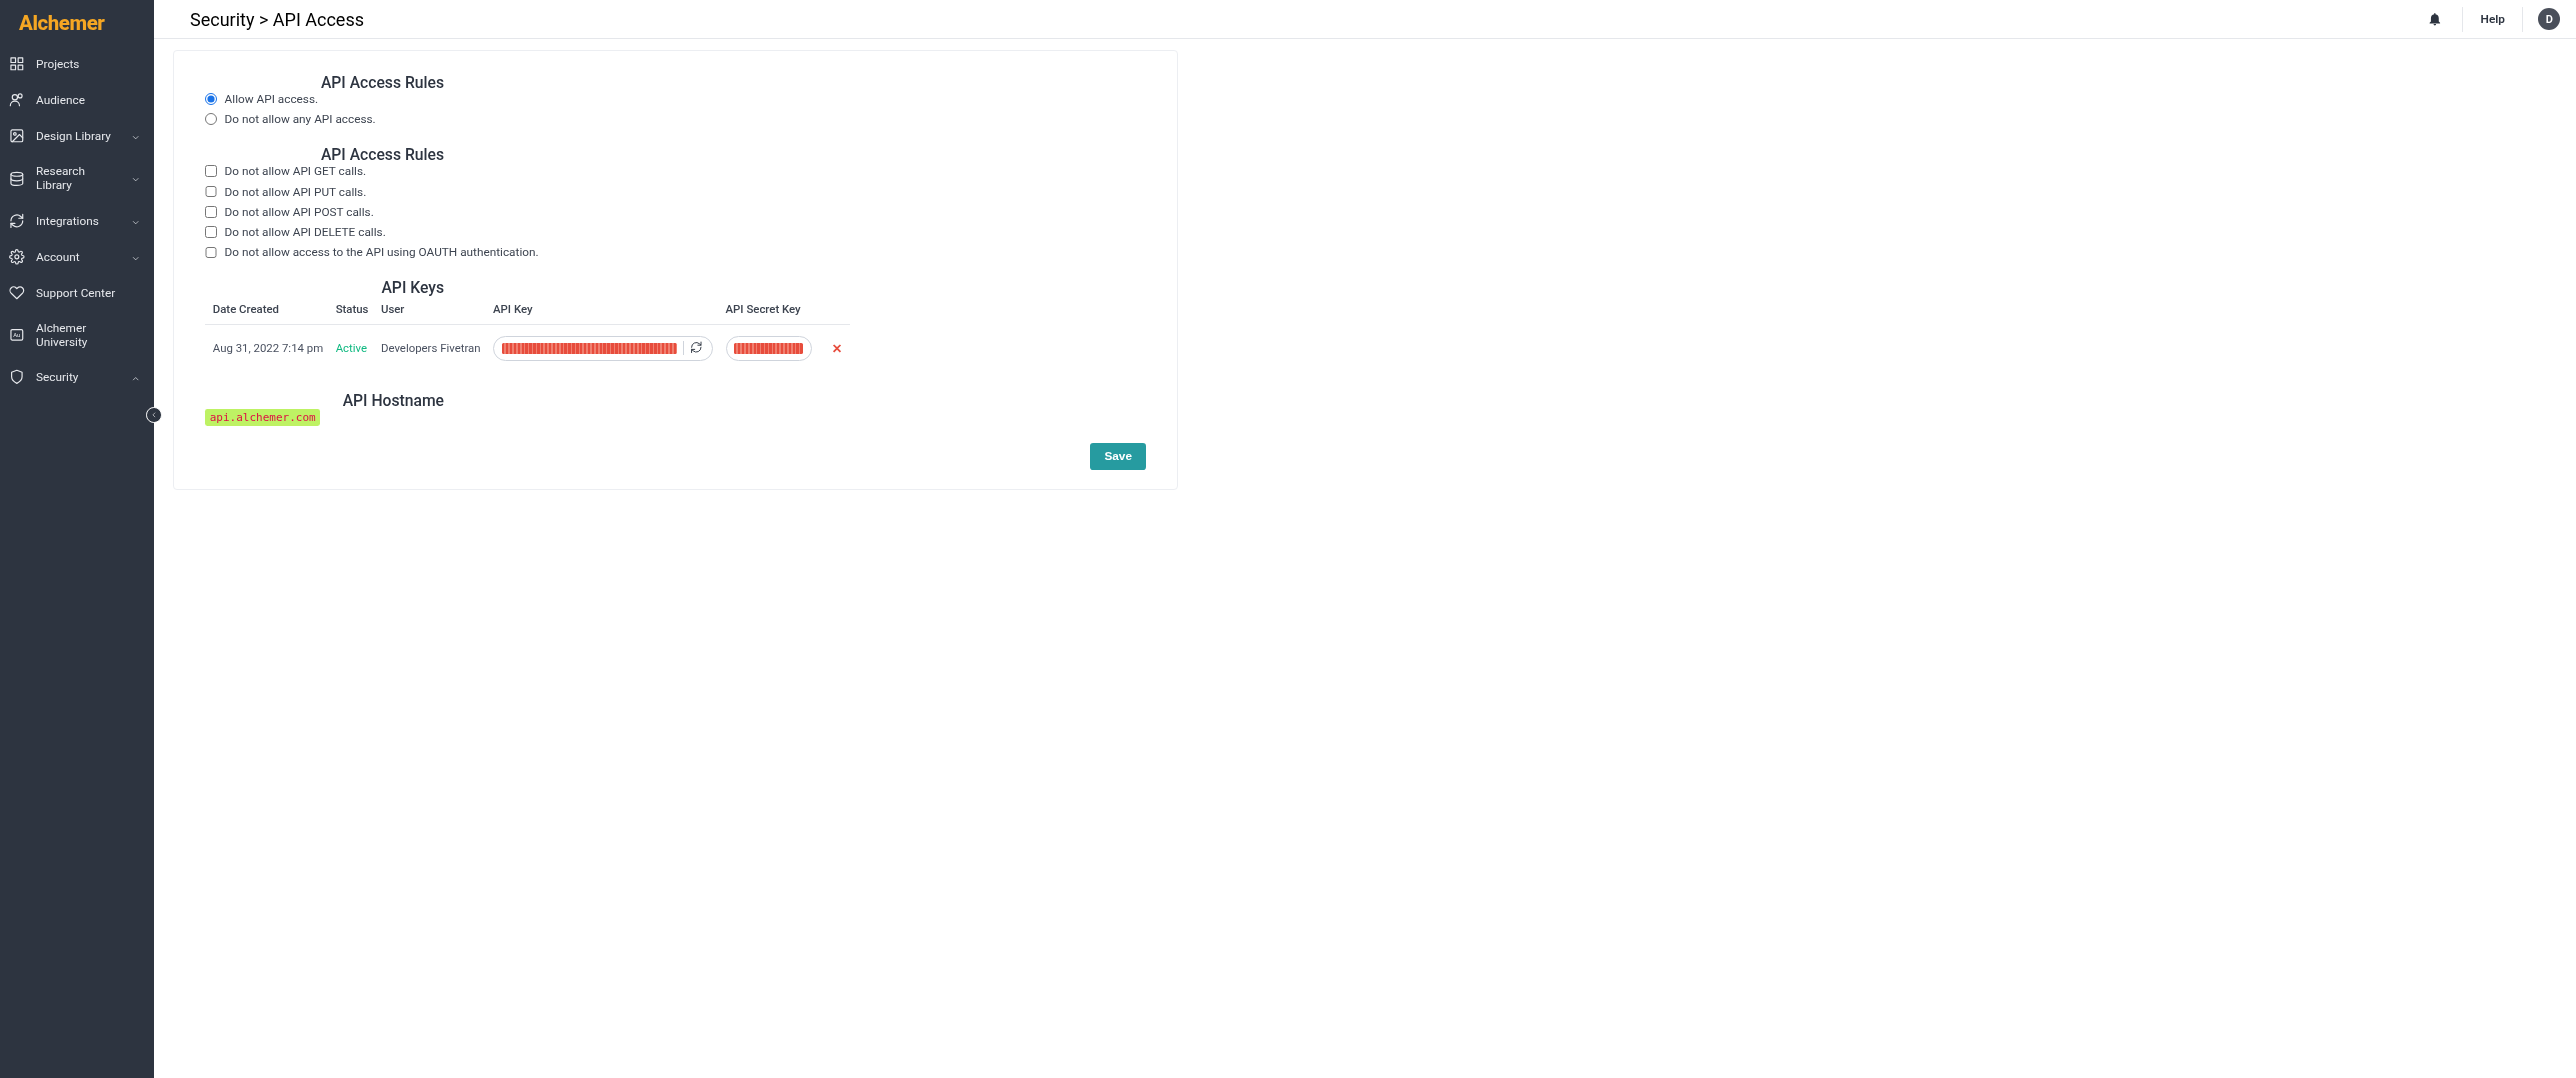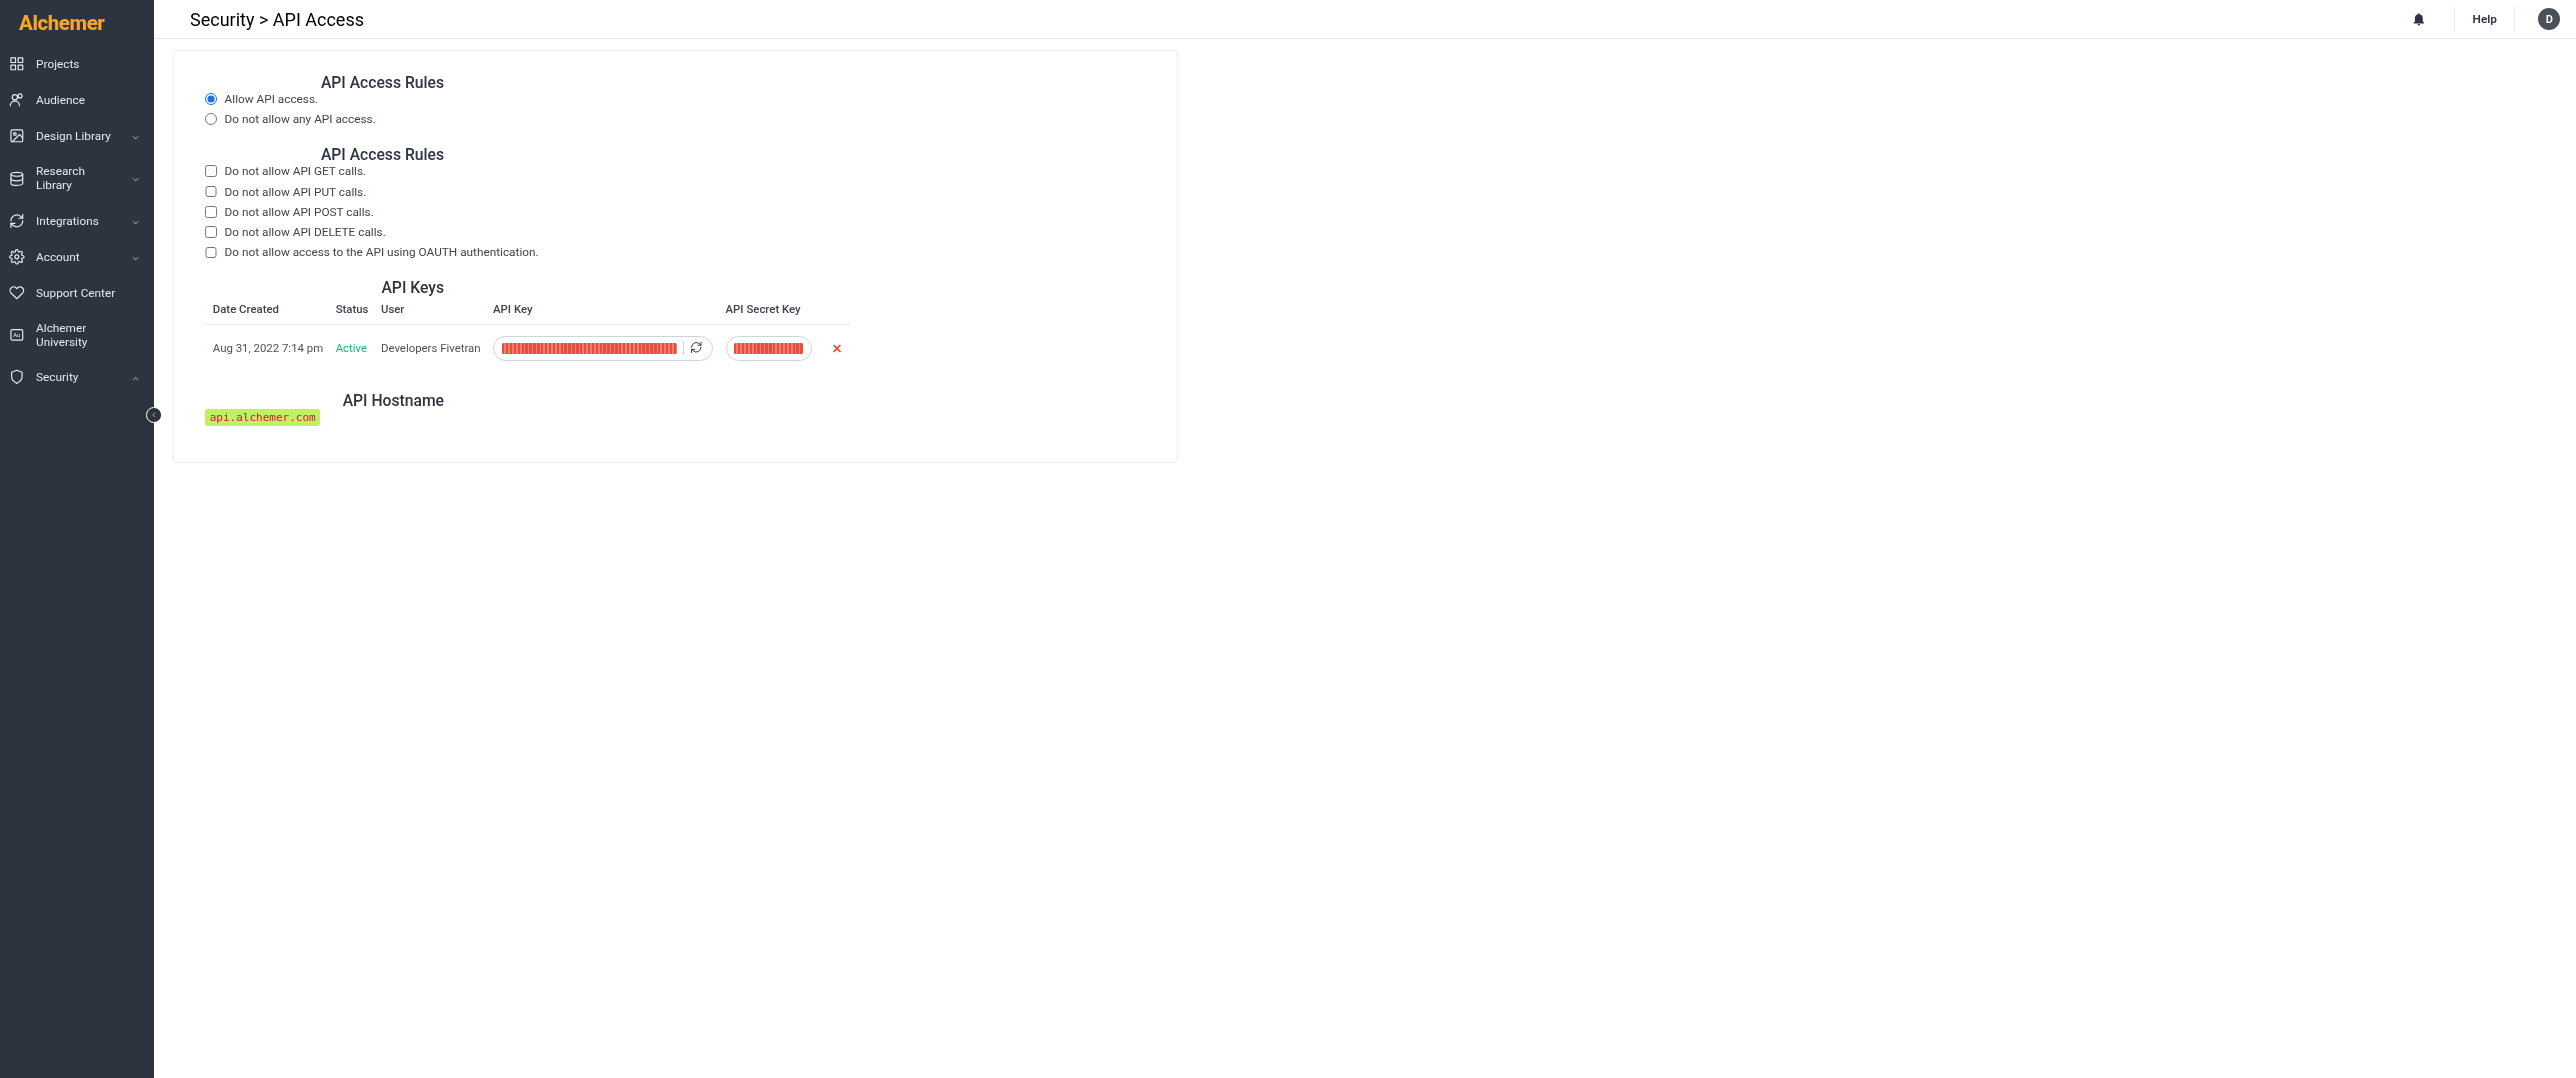--- a/index.html
+++ b/index.html
@@ -47,21 +47,21 @@
     font-size: 7.8px;
   }
   
   .topbar {
     display:flex; align-items:center;
     padding: 0 15.7px 0 36px;
     height: 39px;
     border-bottom: 0.8px solid #e5e7eb;
   }
   .breadcrumb { font-size: 18px; font-weight: 400; color:#000000; }
-  .topbar-right { margin-left:auto; display:flex; align-items:center; gap: 12px; text-align: center; }
+  .topbar-right { margin-left:auto; display:flex; align-items:center; gap: 4px; text-align: center; }
   .bell { width:15.7px; height:15.7px; cursor:pointer; margin-right: 15.7px; color:#2d3440; }
   .help { padding: 0 17.3px; font-weight:600; cursor:pointer; border-left:0.8px solid #e5e7eb; border-right:0.8px solid #e5e7eb; height:25px; display:flex; align-items:center;}
   .avatar { width:22px; height:22px; border-radius:50%; background:#4a4f5a; color:#fff; display:flex;align-items:center;justify-content:center; font-weight:600; margin-left:11px; cursor:pointer; font-size:11px;}
   
   .content-wrap { padding: 11px 19px; }
   .panel {
     background:#fff;
     border:0.8px solid #eceef2;
     border-radius: 3.9px;
     padding: 22px 31px 19px 31px;
@@ -365,18 +365,21 @@
           </div>
         </div>
 
         <div class="row">
           <div class="row-label">API Hostname</div>
           <div class="row-body">
             <code class="hostname">api.alchemer.com</code>
           </div>
         </div>
 
+        <div class="save-row">
+          <button class="save-btn">Save</button>
+        </div>
 
       </div>
     </div>
   </div>
 </div>
 
 
 </body></html>

